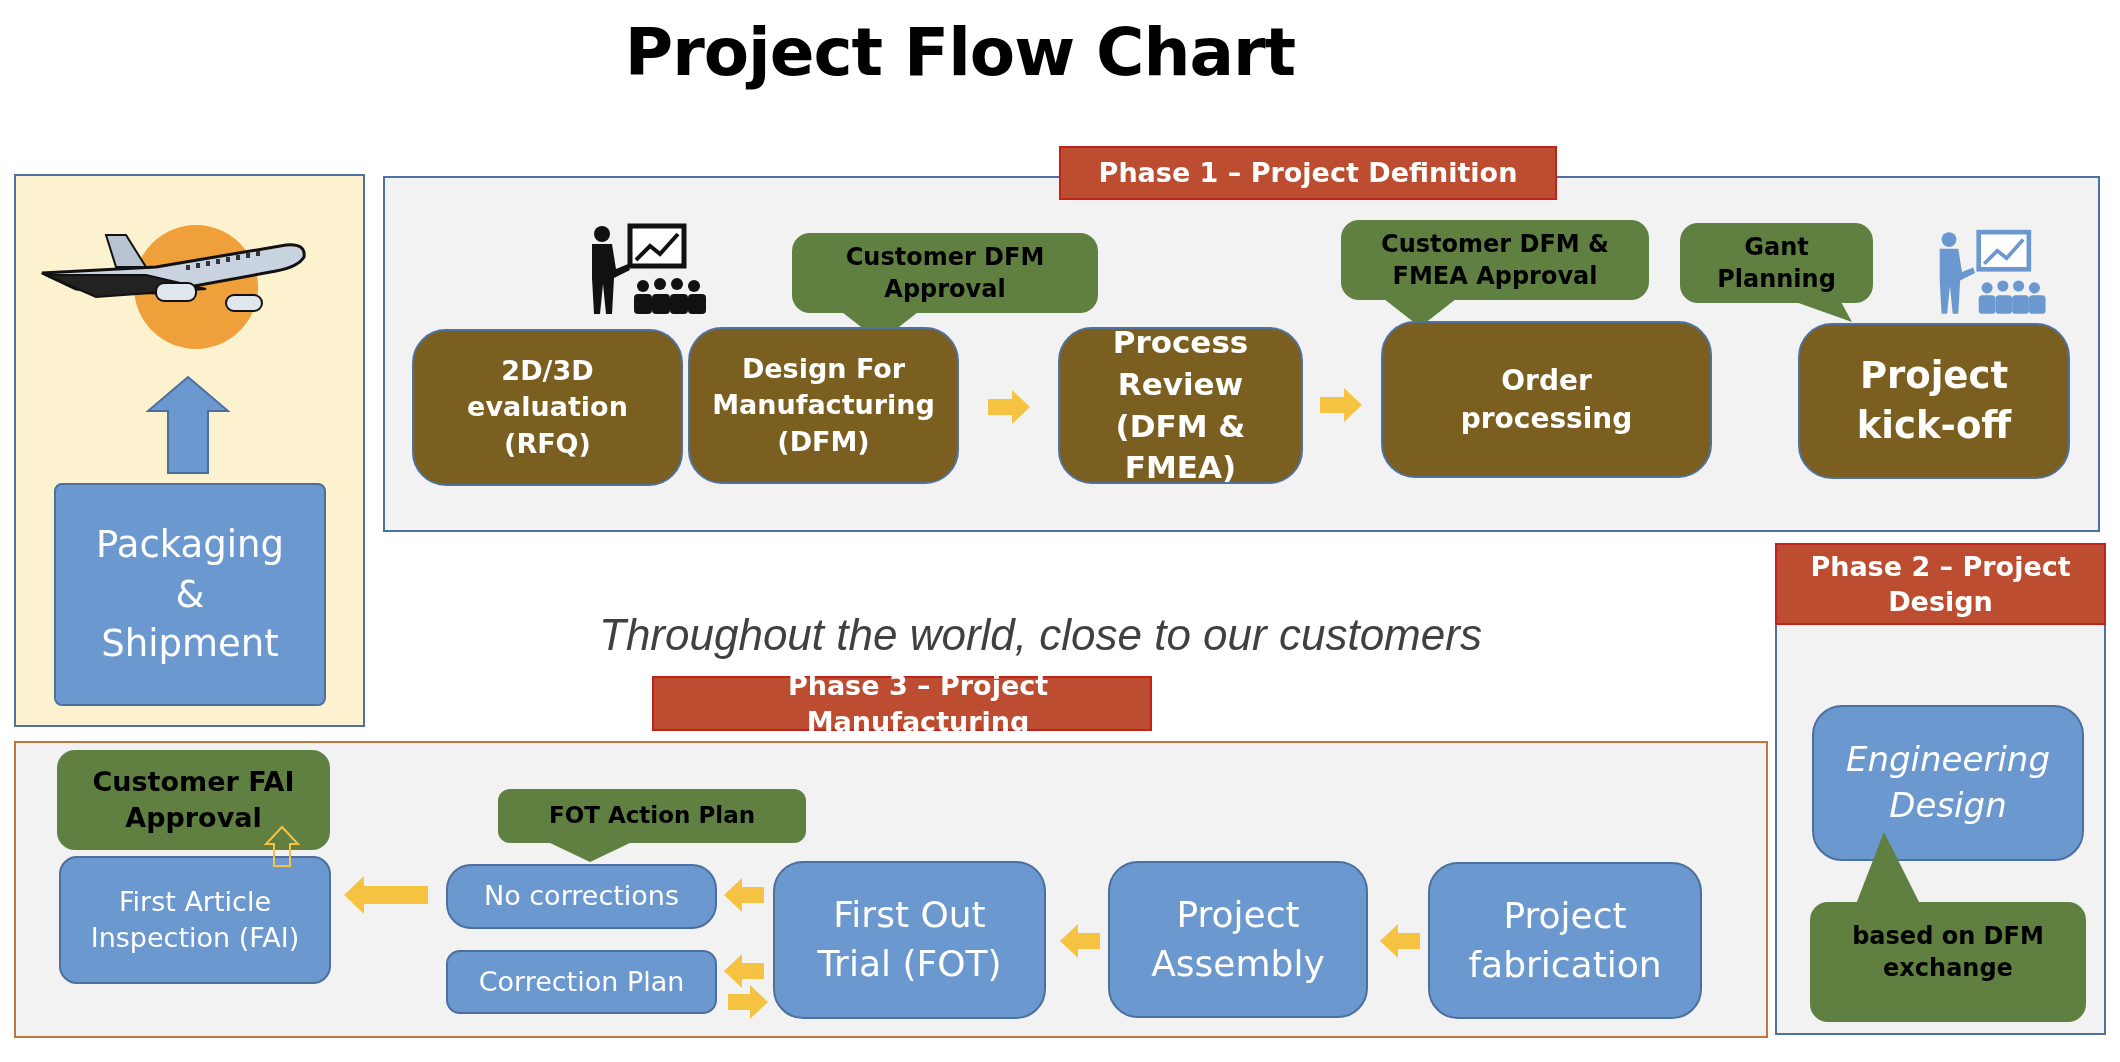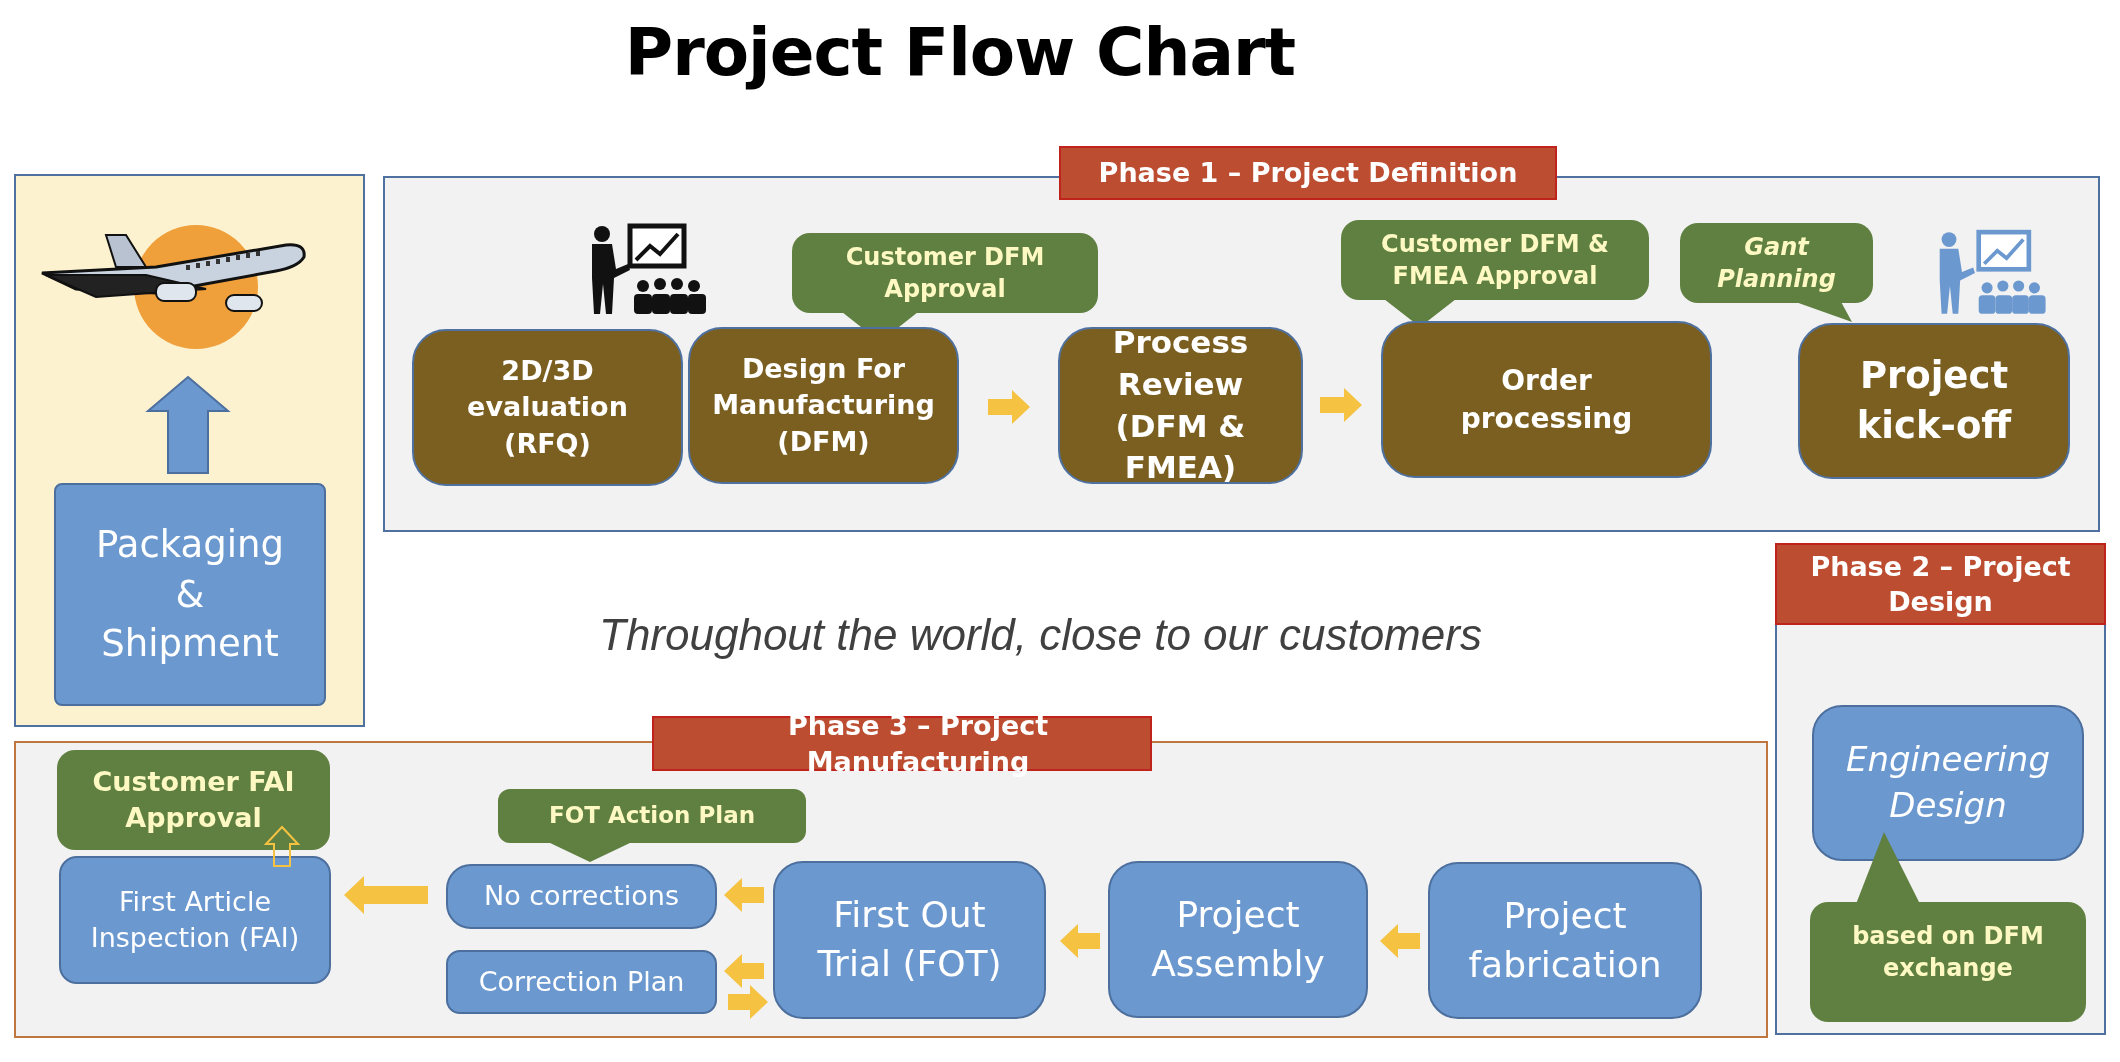--- a/index.html
+++ b/index.html
@@ -4,21 +4,21 @@
 <style>
   html,body{margin:0;padding:0;background:#ffffff;}
   body{width:2120px;height:1062px;position:relative;overflow:hidden;font-family:"Liberation Sans",sans-serif;}
   .abs{position:absolute;box-sizing:border-box;}
   .title{left:560px;top:14px;width:800px;text-align:center;font-size:66px;font-weight:bold;color:#000;font-family:"DejaVu Sans",sans-serif;letter-spacing:-1px;}
   .container{border:2px solid #4f71a0;background:#f2f2f2;}
   .ship-panel{left:14px;top:174px;width:351px;height:553px;background:#fdf2d0;border:2px solid #4f71a0;}
   .phase-label{background:#bc4d31;border:2px solid #c0221c;color:#fff;font-weight:bold;font-family:"DejaVu Sans",sans-serif;display:flex;align-items:center;justify-content:center;text-align:center;line-height:1.3;}
   .box-brown{background:#7a5f20;border:2px solid #4f71a0;border-radius:34px;color:#fff;font-weight:bold;font-family:"DejaVu Sans",sans-serif;display:flex;align-items:center;justify-content:center;text-align:center;line-height:1.35;}
   .box-blue{background:#6b98cf;border:2px solid #4c6f9e;border-radius:30px;color:#fff;font-family:"DejaVu Sans",sans-serif;display:flex;align-items:center;justify-content:center;text-align:center;line-height:1.35;}
-  .callout{background:#5f8040;border-radius:18px;color:#fef9c3;font-weight:bold;font-family:"DejaVu Sans",sans-serif;display:flex;align-items:center;justify-content:center;text-align:center;line-height:1.35;}
+  .callout{background:#5f8040;border-radius:18px;color:#000000;font-weight:bold;font-family:"DejaVu Sans",sans-serif;display:flex;align-items:center;justify-content:center;text-align:center;line-height:1.35;}
   .tri{position:absolute;width:0;height:0;}
   .tagline{left:556px;top:610px;width:940px;font-size:44px;font-style:italic;color:#404040;font-family:"Liberation Sans",sans-serif;white-space:nowrap;margin-left:43px;}
   svg{position:absolute;overflow:visible;}
 </style>
 </head>
 <body>
 
 <div class="abs title">Project Flow Chart</div>
 
 <div class="abs ship-panel"></div>
@@ -85,21 +85,21 @@
 </svg>
 
 <div class="abs callout" style="left:792px;top:233px;width:306px;height:80px;font-size:24px;white-space:pre-line;">Customer DFM
 Approval</div>
 <div class="tri" style="left:842px;top:312px;border-left:38px solid transparent;border-right:38px solid transparent;border-top:30px solid #5f8040;"></div>
 
 <div class="abs callout" style="left:1341px;top:220px;width:308px;height:80px;font-size:24px;white-space:pre-line;">Customer DFM &amp;
 FMEA Approval</div>
 <div class="tri" style="left:1384px;top:299px;border-left:36px solid transparent;border-right:36px solid transparent;border-top:28px solid #5f8040;"></div>
 
-<div class="abs callout" style="left:1680px;top:223px;width:193px;height:80px;font-size:24px;white-space:pre-line;font-style:italic;">Gant
+<div class="abs callout" style="left:1680px;top:223px;width:193px;height:80px;font-size:24px;white-space:pre-line;">Gant
 Planning</div>
 <svg style="left:1790px;top:300px;width:70px;height:24px;" viewBox="0 0 70 24">
     <polygon points="0,0 50,0 62,22" fill="#5f8040"></polygon>
   </svg>
 
 <div class="abs box-brown" style="left:412px;top:329px;width:271px;height:157px;font-size:27px;white-space:pre-line;">2D/3D
 evaluation
 (RFQ)</div>
 <div class="abs box-brown" style="left:688px;top:327px;width:271px;height:157px;font-size:27px;white-space:pre-line;">Design For
 Manufacturing
@@ -125,21 +125,21 @@
 Design</div>
 <div class="abs box-blue" style="left:1812px;top:705px;width:272px;height:156px;font-size:34px;white-space:pre-line;font-style:italic;">Engineering
 Design</div>
 <svg style="left:1856px;top:832px;width:72px;height:72px;" viewBox="0 0 72 72">
     <polygon points="28,0 0,72 64,72" fill="#5f8040"></polygon>
   </svg>
 <div class="abs callout" style="left:1810px;top:902px;width:276px;height:120px;font-size:24px;white-space:pre-line;padding-bottom:20px;">based on  DFM
 exchange</div>
 
 <div class="abs container" style="left:14px;top:741px;width:1754px;height:297px;border-color:#c0773f;"></div>
-<div class="abs phase-label" style="left:652px;top:716px;width:500px;height:55px;font-size:27px;padding-left:32px;">Phase 3 – Project Manufacturing</div>
+<div class="abs phase-label" style="left:652px;top:676px;width:500px;height:55px;font-size:27px;padding-left:32px;">Phase 3 – Project Manufacturing</div>
 
 <div class="abs box-blue" style="left:1428px;top:862px;width:274px;height:157px;font-size:36px;white-space:pre-line;">Project
 fabrication</div>
 <div class="abs box-blue" style="left:1108px;top:861px;width:260px;height:157px;font-size:36px;white-space:pre-line;">Project
 Assembly</div>
 <div class="abs box-blue" style="left:773px;top:861px;width:273px;height:158px;font-size:36px;white-space:pre-line;">First Out
 Trial (FOT)</div>
 <div class="abs box-blue" style="left:446px;top:864px;width:271px;height:65px;border-radius:25px;font-size:27px;">No corrections</div>
 <div class="abs box-blue" style="left:446px;top:950px;width:271px;height:64px;border-radius:14px;font-size:27px;">Correction Plan</div>
 <div class="abs box-blue" style="left:59px;top:856px;width:272px;height:128px;border-radius:18px;font-size:27px;white-space:pre-line;">First Article

